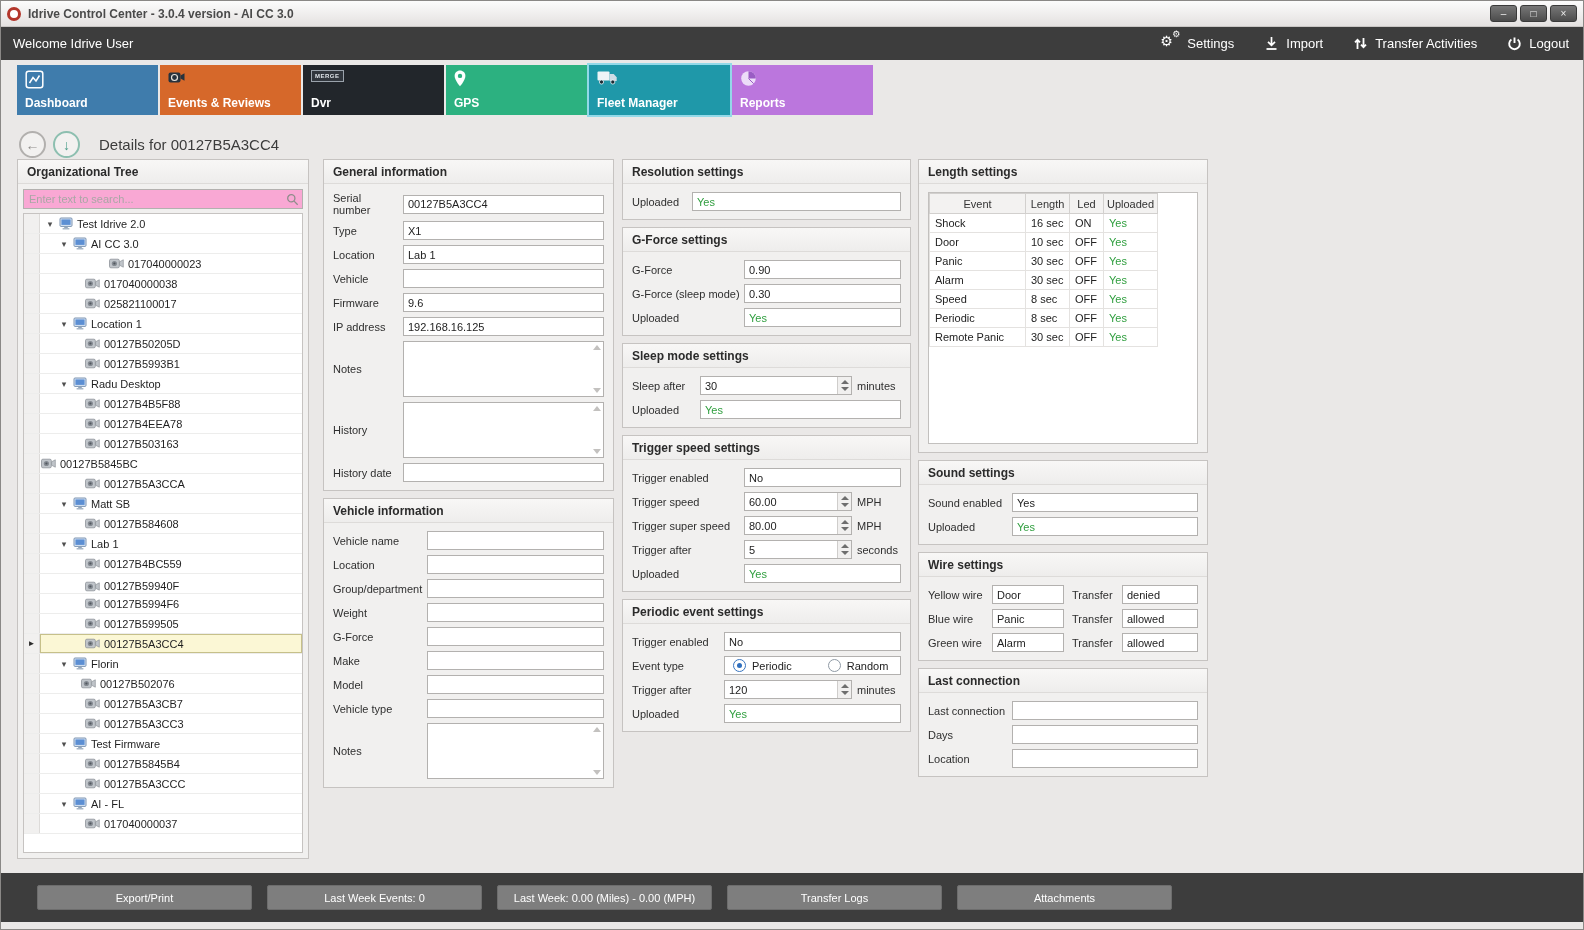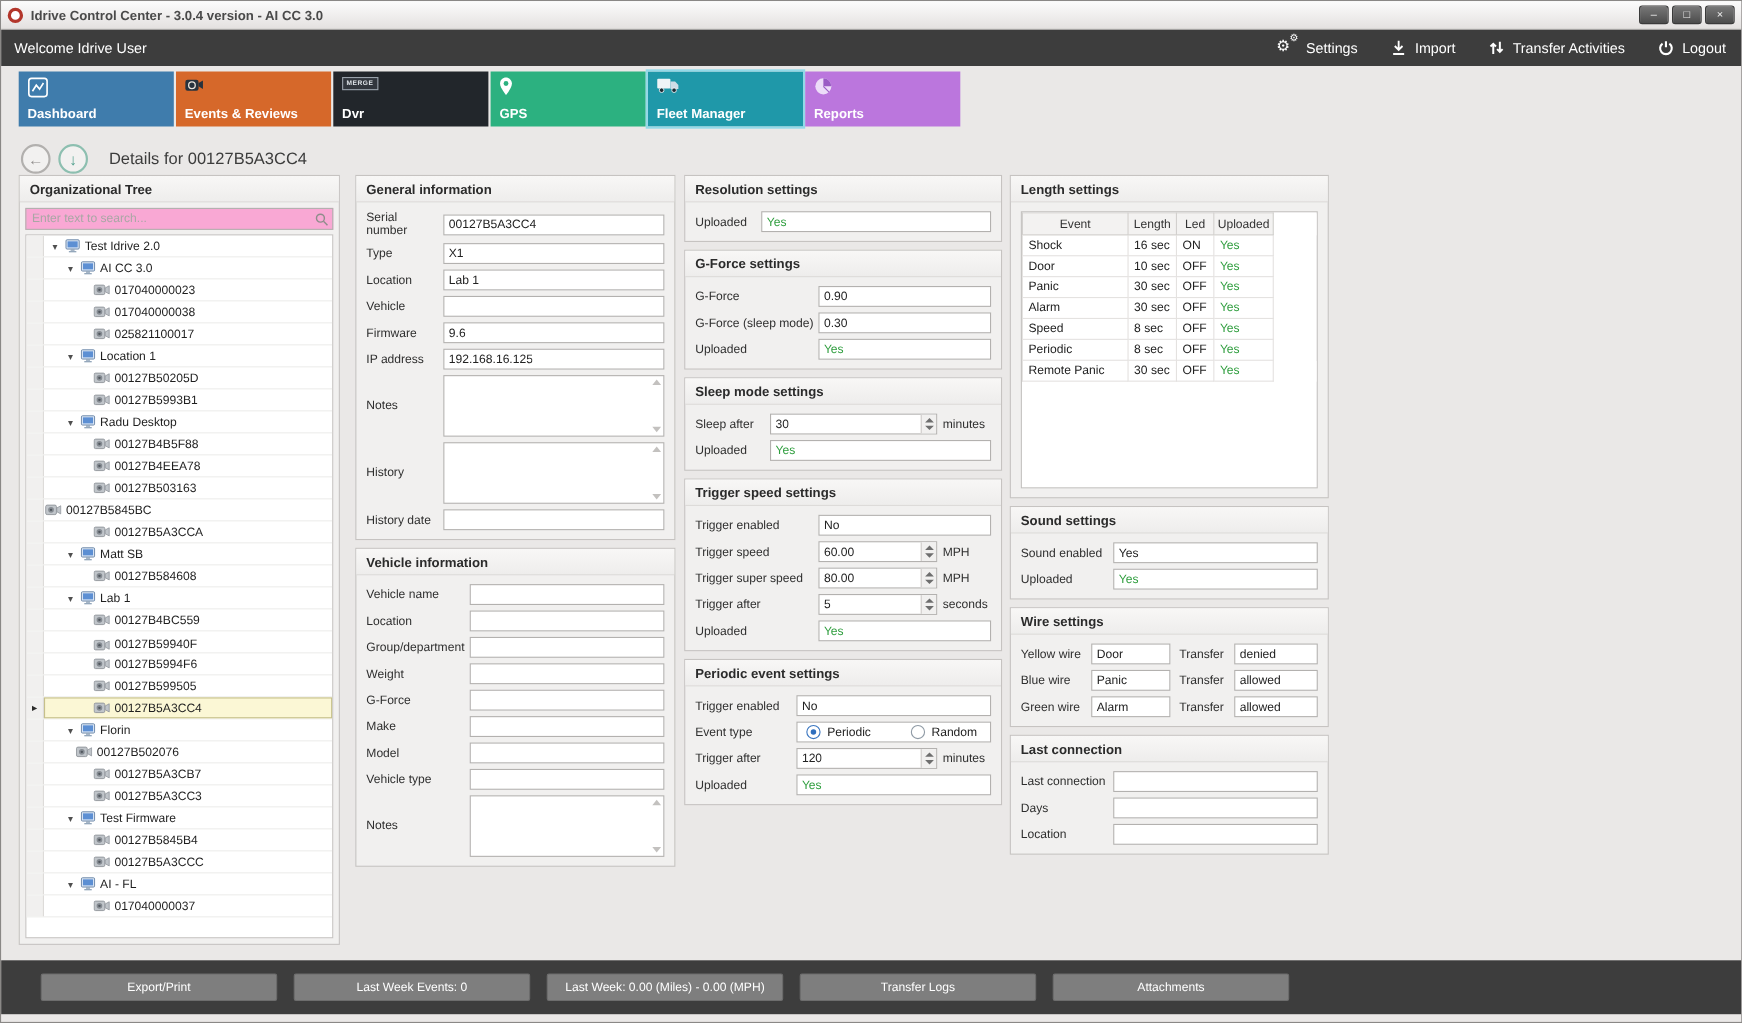--- a/index.html
+++ b/index.html
@@ -254,21 +254,21 @@
                 <rect x="2.4" y="2.4" width="9.2" height="5.5" fill="#5c8fd3"></rect>
                 <rect x="5.2" y="9.6" width="3.6" height="1.4" fill="#93a6ba"></rect>
                 <rect x="3.6" y="11.2" width="6.8" height="1.2" fill="#93a6ba"></rect>
               </svg>
             </span>
             <span class="tree-label">AI CC 3.0</span>
           </span>
         </div>
         <div class="tree-row">
           <span class="tree-gutter"></span>
-          <span class="tree-content" style="padding-left: 44px;">
+          <span class="tree-content" style="padding-left: 44px; margin-left: 24px;">
             <span class="node-icon">
               <svg width="15" height="11" viewBox="0 0 15 11">
                 <rect x="0.5" y="1.2" width="9.8" height="8.6" rx="1.4" fill="#c0c5ca" stroke="#8e9399" stroke-width="0.8"></rect>
                 <circle cx="5.4" cy="5.5" r="2.6" fill="#858b92"></circle>
                 <circle cx="5.4" cy="5.5" r="1.1" fill="#51575e"></circle>
                 <path d="M10.6 3.8l3.7-2v7.4l-3.7-2z" fill="#c0c5ca" stroke="#8e9399" stroke-width="0.7"></path>
               </svg>
             </span>
             <span class="tree-label">017040000023</span>
           </span>
@@ -553,21 +553,21 @@
                 <rect x="2.4" y="2.4" width="9.2" height="5.5" fill="#5c8fd3"></rect>
                 <rect x="5.2" y="9.6" width="3.6" height="1.4" fill="#93a6ba"></rect>
                 <rect x="3.6" y="11.2" width="6.8" height="1.2" fill="#93a6ba"></rect>
               </svg>
             </span>
             <span class="tree-label">Florin</span>
           </span>
         </div>
         <div class="tree-row">
           <span class="tree-gutter"></span>
-          <span class="tree-content" style="padding-left: 28px;">
+          <span class="tree-content" style="padding-left: 40px;">
             <span class="node-icon">
               <svg width="15" height="11" viewBox="0 0 15 11">
                 <rect x="0.5" y="1.2" width="9.8" height="8.6" rx="1.4" fill="#c0c5ca" stroke="#8e9399" stroke-width="0.8"></rect>
                 <circle cx="5.4" cy="5.5" r="2.6" fill="#858b92"></circle>
                 <circle cx="5.4" cy="5.5" r="1.1" fill="#51575e"></circle>
                 <path d="M10.6 3.8l3.7-2v7.4l-3.7-2z" fill="#c0c5ca" stroke="#8e9399" stroke-width="0.7"></path>
               </svg>
             </span>
             <span class="tree-label">00127B502076</span>
           </span>

